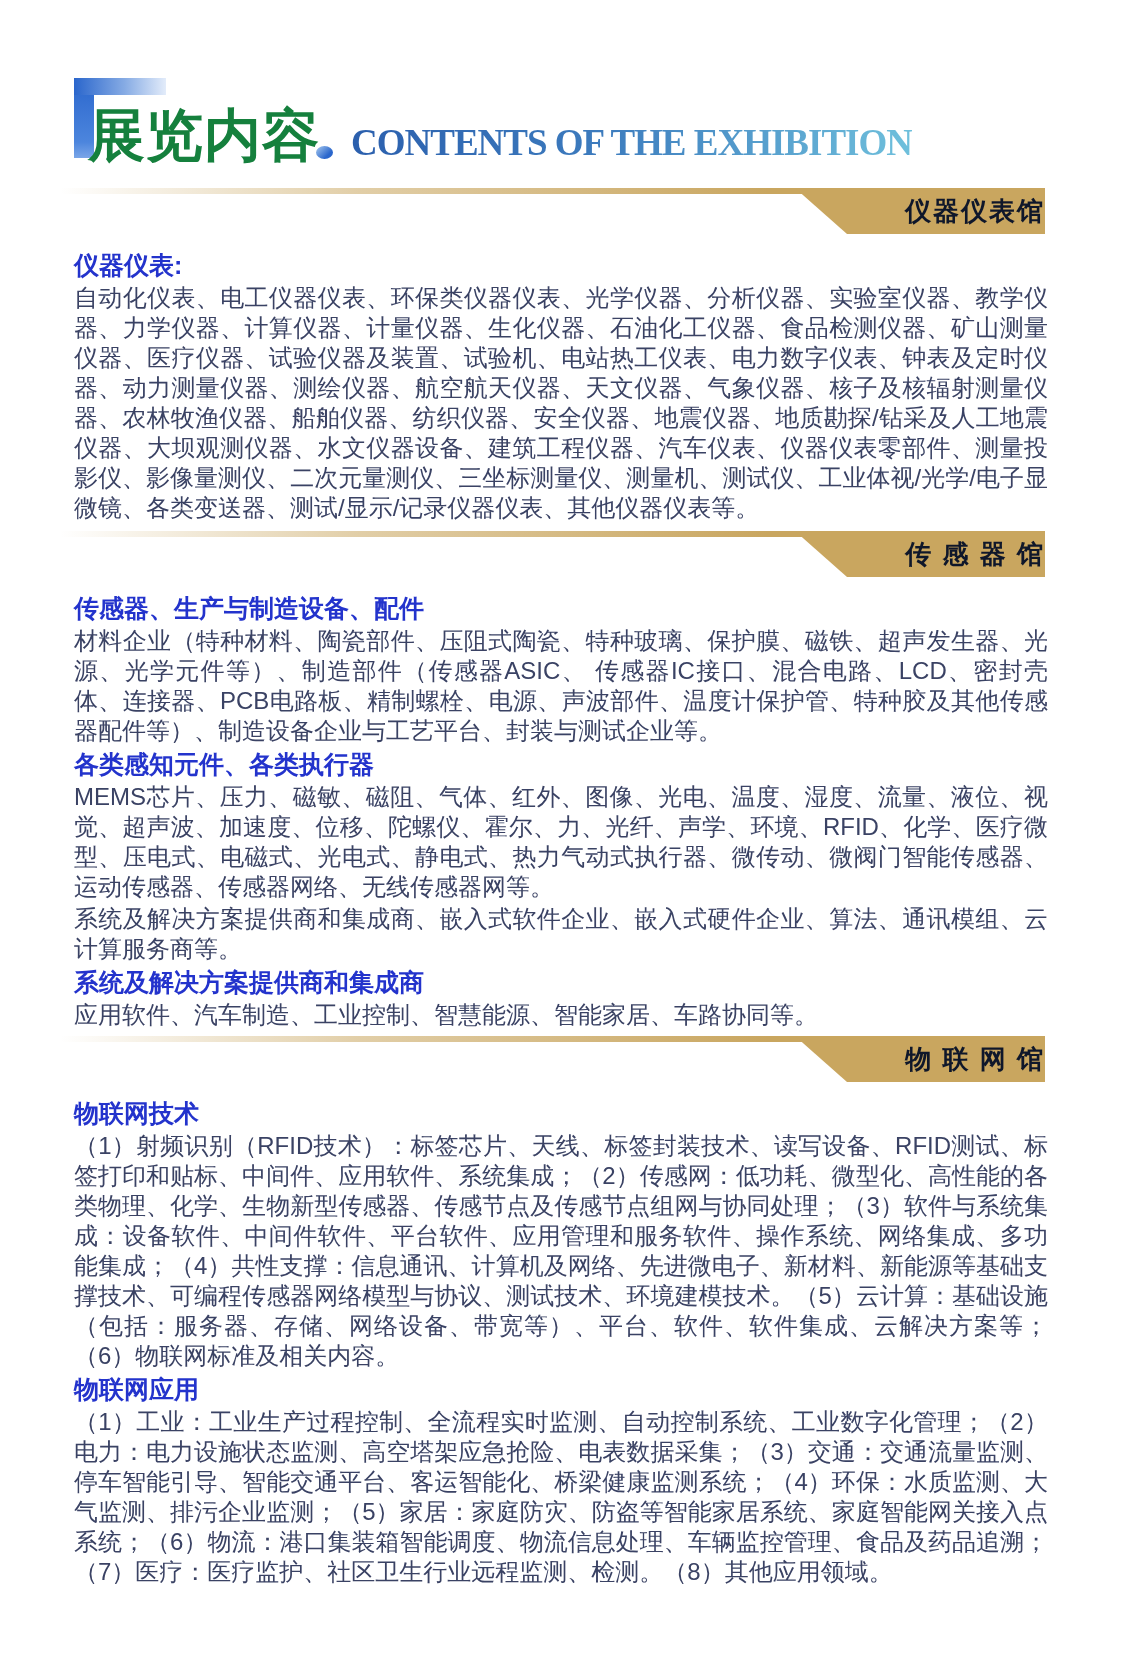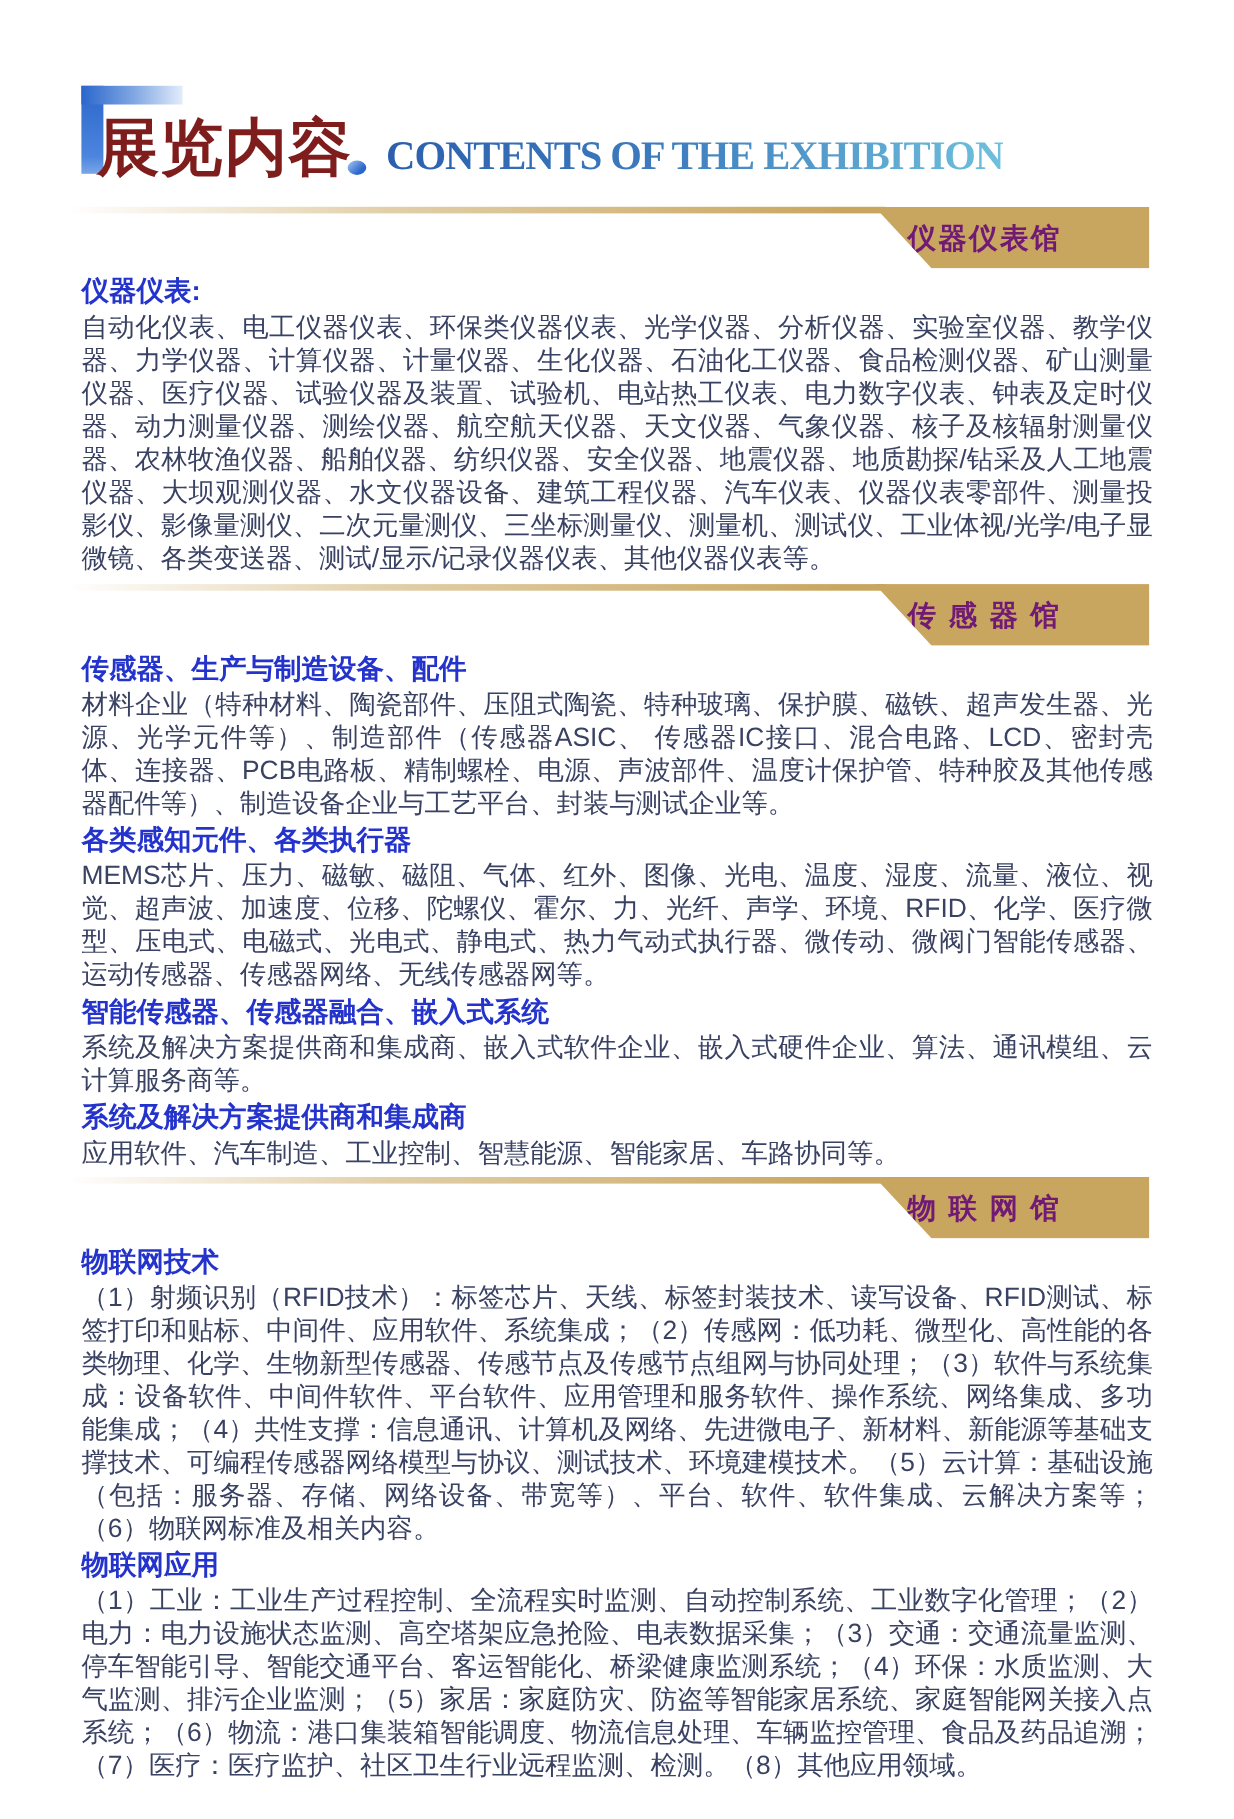--- a/index.html
+++ b/index.html
@@ -6,39 +6,39 @@
   body{width:1122px;height:1654px;font-family:"Liberation Sans",sans-serif;}
   .page{position:relative;width:1122px;height:1654px;background:#fff;overflow:hidden;}
 
   
   .header{position:relative;margin:70px 0 0 74px;height:94px;}
   .corner-v{position:absolute;left:0;top:8px;width:20px;height:80px;
             background:linear-gradient(180deg,#2a66cc 0%,#4c85dd 80%,#7aa6e8 100%);}
   .corner-h{position:absolute;left:0;top:8px;width:92px;height:17px;
             background:linear-gradient(90deg,#2a66cc 0%,#86abe4 55%,#e3ecfa 100%);}
   .title-row{position:absolute;left:14px;bottom:0;display:flex;align-items:flex-end;white-space:nowrap;}
-  .title-zh{font-size:57px;font-weight:900;color:#7f1d1d;letter-spacing:1px;line-height:1;
+  .title-zh{font-size:57px;font-weight:900;color:#15803d;letter-spacing:1px;line-height:1;
             font-family:"Liberation Sans",sans-serif;}
   .title-dot{display:inline-block;width:17px;height:13px;border-radius:50%;
              background:linear-gradient(135deg,#a9cbf0 0%,#2a66cc 70%);
              margin:0 6px 5px -4px;}
   .title-en{font-family:"Liberation Serif",serif;font-weight:bold;font-size:37px;line-height:1;
             padding-bottom:3px;letter-spacing:-1px;
             background:linear-gradient(90deg,#2b5fad 0%,#3d7cbe 45%,#6fc0dc 100%);
             -webkit-background-clip:text;background-clip:text;color:transparent;margin-left:12px;}
 
   
   .banner{position:relative;margin-left:60px;width:985px;height:46px;}
   .banner .line{position:absolute;left:0;top:0;width:745px;height:6px;
                 background:linear-gradient(90deg,rgba(201,166,95,0) 0%,rgba(201,166,95,.55) 40%,#c9a65f 95%);}
-  .banner .tab{position:absolute;right:0;top:0;width:262px;height:56px;background:#c9a65f;
+  .banner .tab{position:absolute;right:0;top:0;width:262px;height:46px;background:#c9a65f;
                clip-path:polygon(12px 0,100% 0,100% 100%,64px 100%);
-               display:flex;align-items:center;justify-content:flex-start;
+               display:flex;align-items:center;justify-content:flex-end;
                box-sizing:border-box;padding-left:42px;
-               color:#701a75;font-weight:bold;font-size:26px;letter-spacing:2px;}
+               color:#0f172a;font-weight:bold;font-size:26px;letter-spacing:2px;}
   .mt1{margin-top:24px;} .mt2{margin-top:8px;} .mt3{margin-top:6px;}
 
   
   .content{margin:15px 74px 0 74px;width:974px;color:#3a4264;
            font-size:24px;line-height:30px;text-align:justify;}
   .content h3{margin:2px 0 2px 0;font-size:25px;line-height:32px;font-weight:bold;color:#2333cc;}
   .content p{margin:0 0 2px 0;}
 </style>
 </head>
 <body>
@@ -70,21 +70,20 @@
     <div class="line"></div>
     <div class="tab">
       <span>传 感 器 馆</span>
     </div>
   </div>
   <div class="content">
     <h3>传感器、生产与制造设备、配件</h3>
     <p>材料企业（特种材料、陶瓷部件、压阻式陶瓷、特种玻璃、保护膜、磁铁、超声发生器、光源、光学元件等）、制造部件（传感器ASIC、 传感器IC接口、混合电路、LCD、密封壳体、连接器、PCB电路板、精制螺栓、电源、声波部件、温度计保护管、特种胶及其他传感器配件等）、制造设备企业与工艺平台、封装与测试企业等。</p>
     <h3>各类感知元件、各类执行器</h3>
     <p>MEMS芯片、压力、磁敏、磁阻、气体、红外、图像、光电、温度、湿度、流量、液位、视觉、超声波、加速度、位移、陀螺仪、霍尔、力、光纤、声学、环境、RFID、化学、医疗微型、压电式、电磁式、光电式、静电式、热力气动式执行器、微传动、微阀门智能传感器、运动传感器、传感器网络、无线传感器网等。</p>
-    <h3>智能传感器、传感器融合、嵌入式系统</h3>
     <p>系统及解决方案提供商和集成商、嵌入式软件企业、嵌入式硬件企业、算法、通讯模组、云计算服务商等。</p>
     <h3>系统及解决方案提供商和集成商</h3>
     <p>应用软件、汽车制造、工业控制、智慧能源、智能家居、车路协同等。</p>
   </div>
 
   <div class="banner mt3">
     <div class="line"></div>
     <div class="tab">
       <span>物 联 网 馆</span>
     </div>

